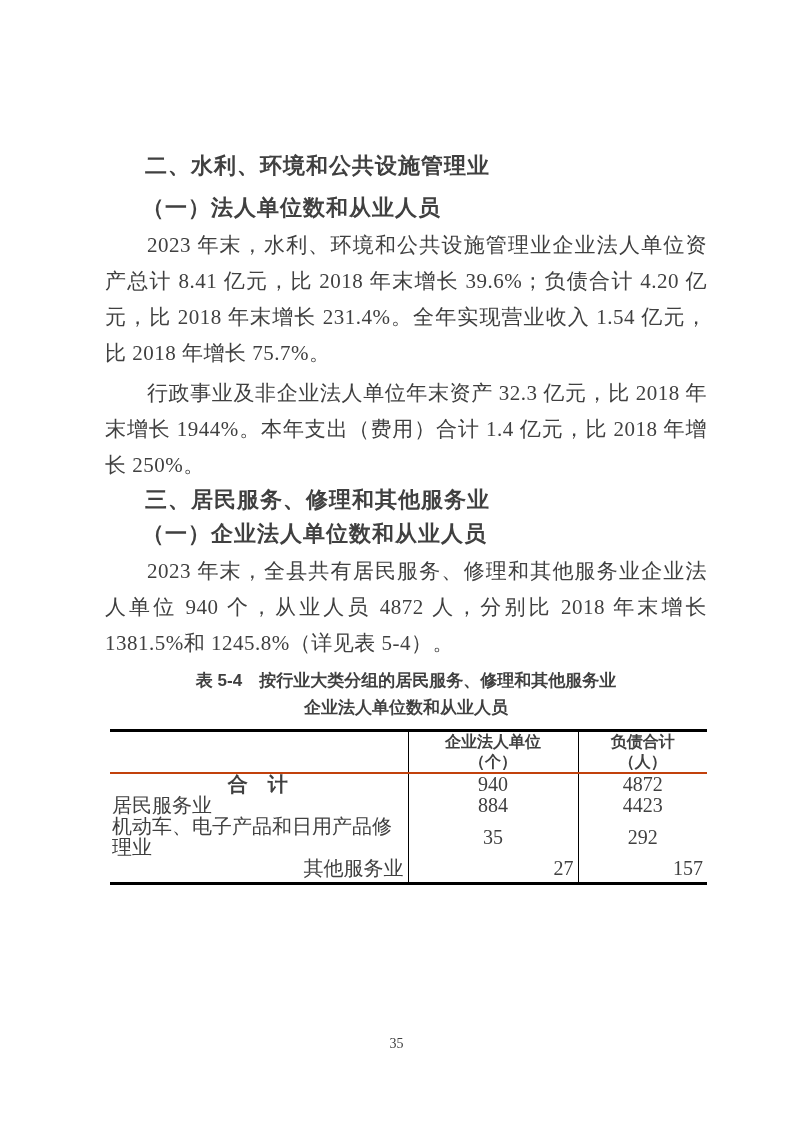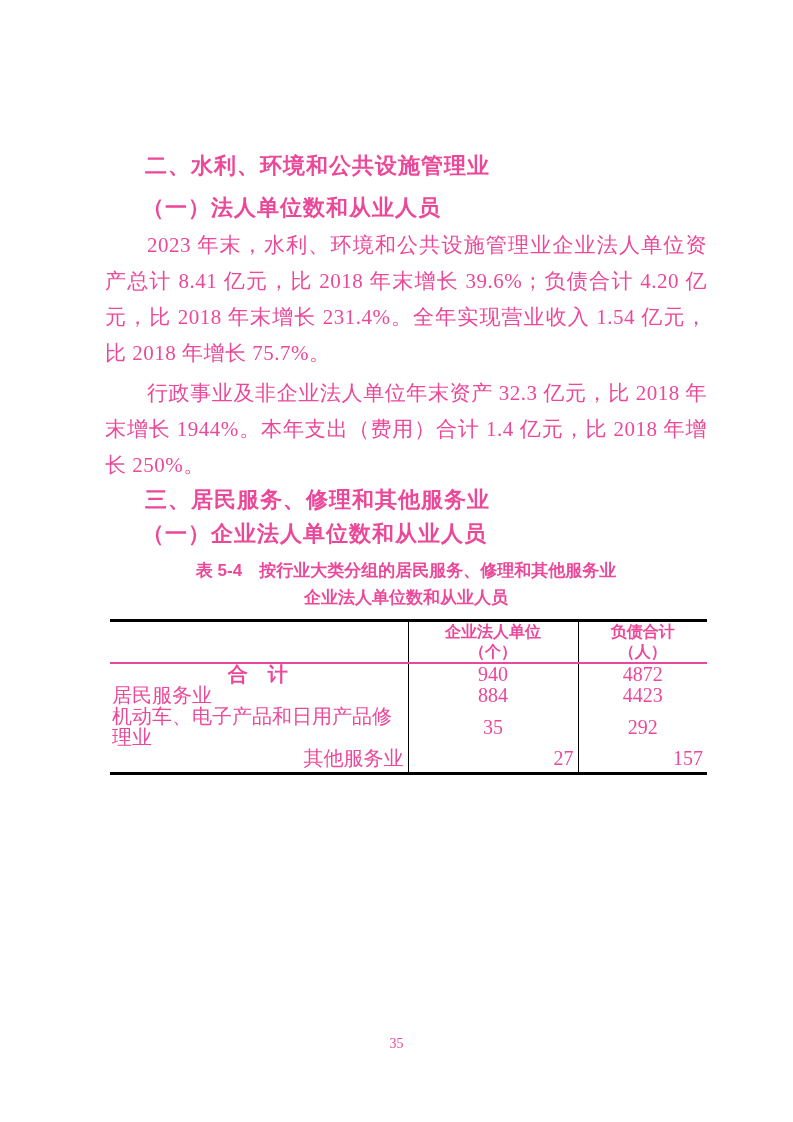--- a/index.html
+++ b/index.html
@@ -3,21 +3,21 @@
 <meta charset="utf-8">
 <style>
   * { box-sizing: border-box; }
   html, body { margin: 0; padding: 0; background: #e8e8e8; }
   .page {
     position: relative;
     width: 793px;
     height: 1122px;
     margin: 0 auto;
     background: #ffffff;
-    color: #ec4899;
+    color: #404040;
     font-family: "Liberation Serif", "DejaVu Serif", serif;
     overflow: hidden;
   }
   .content {
     position: absolute;
     left: 105px;
     top: 149px;
     width: 602px;
   }
   .h-major {
@@ -72,21 +72,21 @@
   .stat-table col.c-label { width: 298px; }
   .stat-table col.c-units { width: 170px; }
   .stat-table col.c-persons { width: 129px; }
   .stat-table thead th {
     font-family: "Liberation Sans", "DejaVu Sans", sans-serif;
     font-weight: bold;
     font-size: 16px;
     line-height: 20px;
     text-align: center;
     height: 42px;
-    border-bottom: 2px solid #ec4899;
+    border-bottom: 2px solid #c2410c;
   }
   .v-line { border-left: 1.5px solid #000; }
   .stat-table tbody td {
     font-size: 20px;
     line-height: 21px;
     height: 21px;
   }
   .stat-table tbody td.num { text-align: center; font-family: "Liberation Serif", "DejaVu Serif", serif; }
   .stat-table tbody tr.total-row td.label {
     text-align: center;
@@ -111,20 +111,21 @@
   <div class="content">
 
     <h2 class="h-major">二、水利、环境和公共设施管理业</h2>
     <h3 class="h-minor">（一）法人单位数和从业人员</h3>
 
     <p class="body-para">2023 年末，水利、环境和公共设施管理业企业法人单位资产总计 8.41 亿元，比 2018 年末增长 39.6%；负债合计 4.20 亿元，比 2018 年末增长 231.4%。全年实现营业收入 1.54 亿元，比 2018 年增长 75.7%。</p>
     <p class="body-para gap">行政事业及非企业法人单位年末资产 32.3 亿元，比 2018 年末增长 1944%。本年支出（费用）合计 1.4 亿元，比 2018 年增长 250%。</p>
 
     <h2 class="h-major second">三、居民服务、修理和其他服务业</h2>
     <h3 class="h-minor tight">（一）企业法人单位数和从业人员</h3>
+    <p class="body-para">2023 年末，全县共有居民服务、修理和其他服务业企业法人单位 940 个，从业人员 4872 人，分别比 2018 年末增长 1381.5%和 1245.8%（详见表 5-4）。</p>
 
     <div class="table-title">
       <div>表 5-4　按行业大类分组的居民服务、修理和其他服务业</div>
       <div>企业法人单位数和从业人员</div>
     </div>
 
     <table class="stat-table">
       <colgroup>
         <col class="c-label">
         <col class="c-units">

